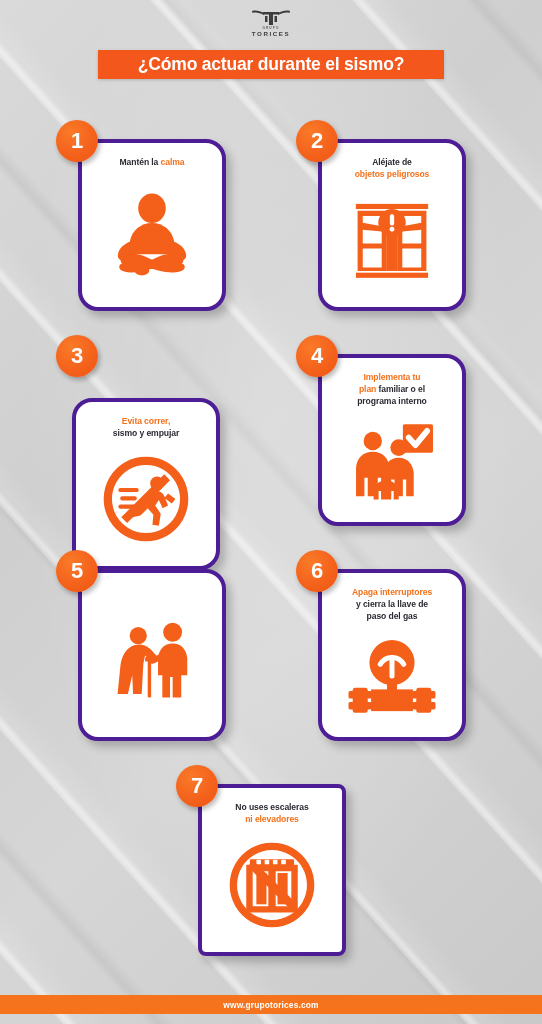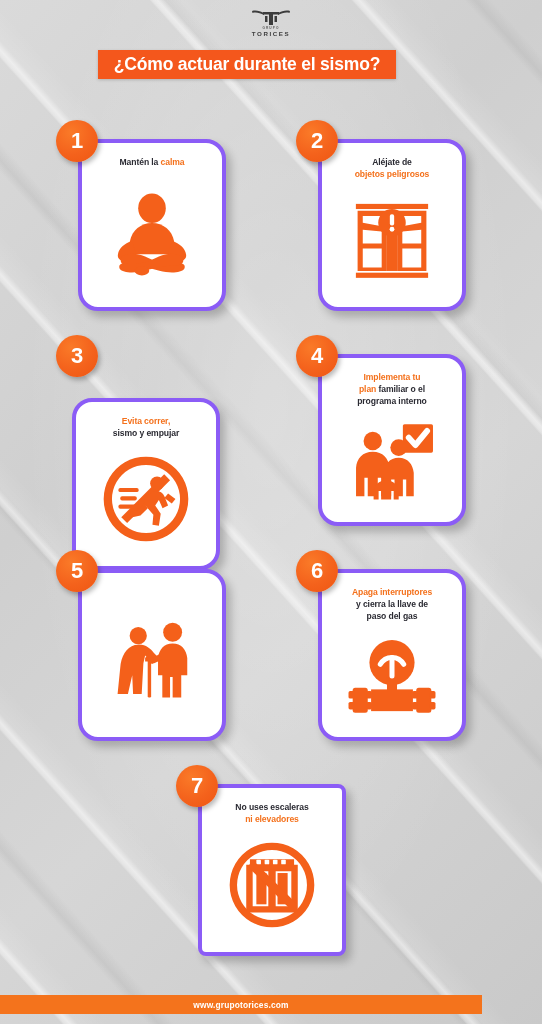--- a/index.html
+++ b/index.html
@@ -45,36 +45,36 @@
   #logo svg{display:block;margin:0 auto;}
   .logo-sub{
     font-size:3.2px;letter-spacing:1.1px;color:#5d5d5d;font-weight:700;
     margin-top:1px;line-height:1;
   }
   .logo-main{
     font-size:6.2px;letter-spacing:1.6px;color:#3d3d3d;font-weight:700;
     line-height:1;margin-top:1px;
   }
   #title-banner{
-    position:absolute;left:98px;top:50px;width:298px;height:29px;
+    position:absolute;left:98px;top:50px;width:346px;height:29px;
     background:#f4571c;
     display:flex;align-items:center;justify-content:center;
     box-shadow:0 1px 3px rgba(0,0,0,0.18);
   }
   #title-text{
     color:#ffffff;font-size:17.5px;font-weight:700;letter-spacing:-0.2px;
     white-space:nowrap;
   }
 
   
   .card{
     position:absolute;
     width:148px;height:172px;
     background:#ffffff;
-    border:4px solid #8b5cf6;
+    border:4px solid #4c1d95;
     border-radius:20px;
     box-sizing:border-box;
     box-shadow:5px 6px 9px rgba(0,0,0,0.22);
   }
   .card-inner{
     position:absolute;inset:0;
     display:flex;flex-direction:column;align-items:center;
     padding:14px 10px 8px 10px;box-sizing:border-box;
   }
   .card-title{
@@ -115,21 +115,21 @@
   #card-5{left:78px;top:569px;}
   #badge-5{left:56px;top:550px;}
   #card-6{left:318px;top:569px;}
   #badge-6{left:296px;top:550px;}
 
   #card-7{left:198px;top:784px;border-radius:8px;}
   #badge-7{left:176px;top:765px;}
 
   
   #footer-bar{
-    position:absolute;left:0;bottom:10px;width:482px;height:19px;
+    position:absolute;left:0;bottom:10px;width:542px;height:19px;
     background:#f4731c;
     display:flex;align-items:center;justify-content:center;
   }
   #footer-text{
     color:#ffffff;font-size:8.4px;font-weight:700;letter-spacing:0.15px;
   }
 </style>
 </head>
 <body>
 

